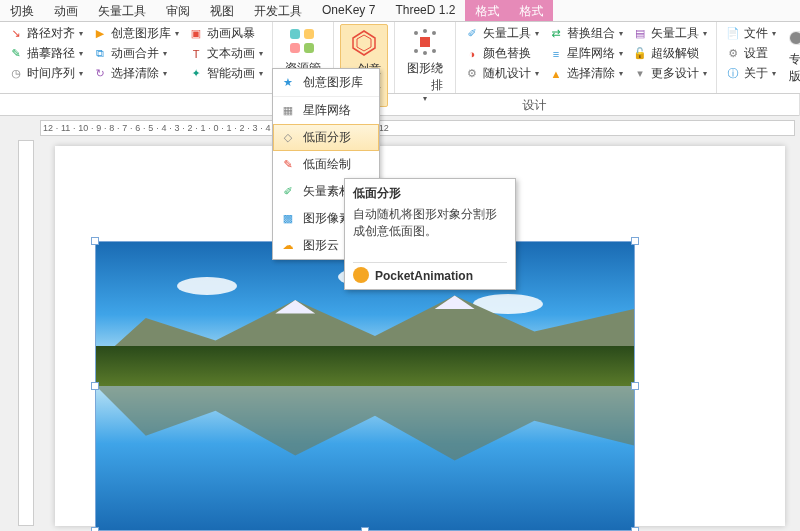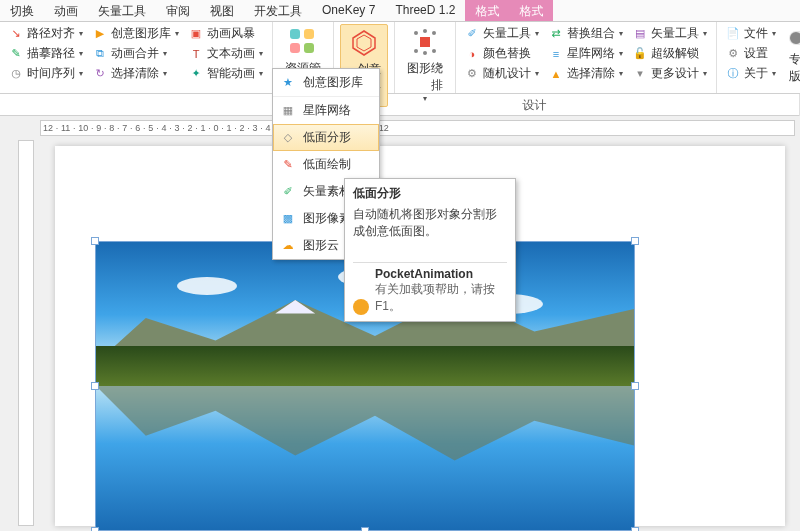--- a/index.html
+++ b/index.html
@@ -279,21 +279,20 @@
 </div>
 
 <div class="tooltip">
   <div class="tt-title">低面分形</div>
   <div class="tt-body">自动随机将图形对象分割形成创意低面图。</div>
   <hr>
   <div class="tt-foot">
     <div class="pa-ic"></div>
     <div>
       <div style="font-weight:bold">PocketAnimation</div>
-      <div style="color:#666">有关加载项帮助，请按 F1。</div>
     </div>
   </div>
 </div>
 
 <div class="canvas">
   <div class="ruler-h">12 · 11 · 10 · 9 · 8 · 7 · 6 · 5 · 4 · 3 · 2 · 1 · 0 · 1 · 2 · 3 · 4 · 5 · 6 · 7 · 8 · 9 · 10 · 11 · 12</div>
   <div class="ruler-v"></div>
   <div class="slide">
     <div class="img-sel">
       <div class="landscape">

